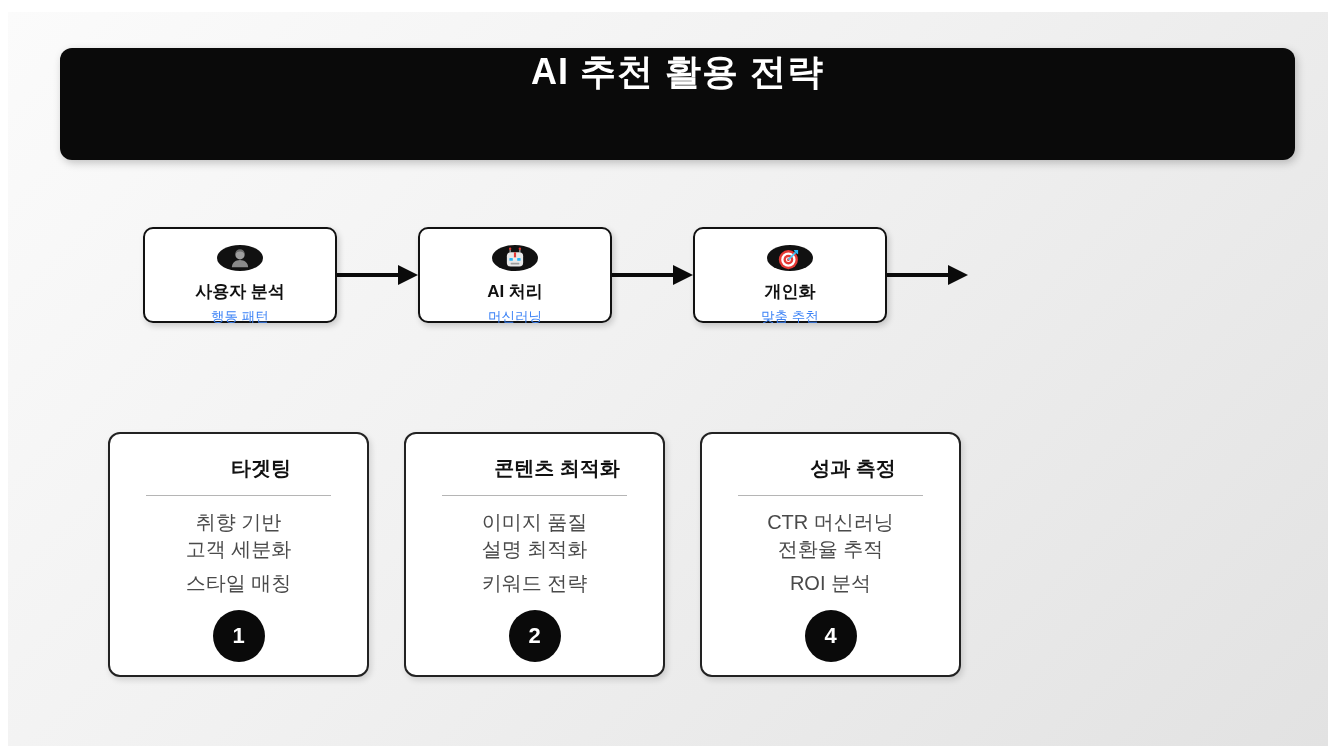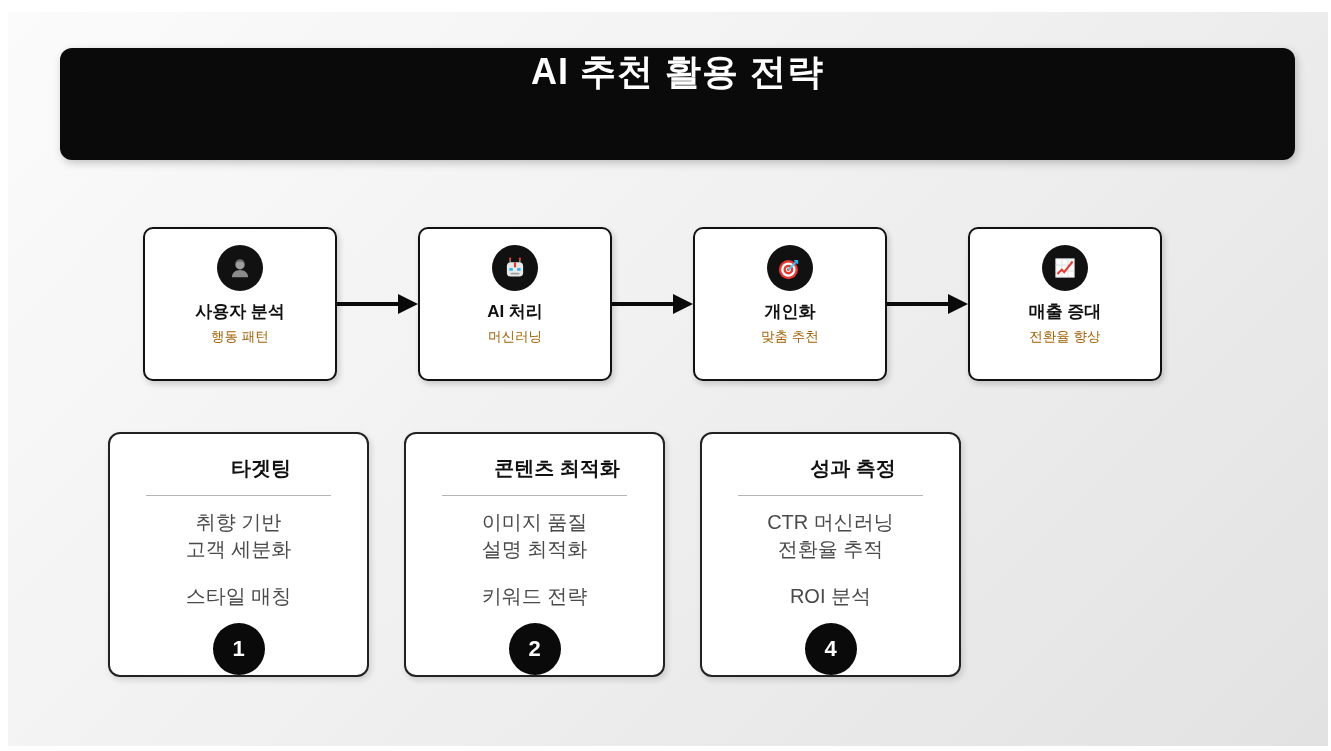--- a/index.html
+++ b/index.html
@@ -21,49 +21,49 @@
     box-shadow:2px 3px 8px rgba(0,0,0,.22);
   }
   .header-title { color:#ffffff; font-size:36px; font-weight:bold; letter-spacing:1px; }
 
   
   .flow-row {
     position:absolute; left:135px; top:215px;
     display:flex; align-items:center;
   }
   .flow-card {
-    box-sizing:border-box; width:194px; height:154px;
+    box-sizing:border-box; width:194px; height:96px;
     background:#ffffff; border:2px solid #111111; border-radius:10px;
     box-shadow:2px 3px 6px rgba(0,0,0,.18);
     display:flex; flex-direction:column; align-items:center;
   }
   .icon-circle {
     width:46px; height:46px; border-radius:50%; background:#111111;
     margin-top:16px; display:flex; align-items:center; justify-content:center;
   }
   .flow-title { margin-top:9px; font-size:17px; font-weight:bold; color:#111111; }
-  .flow-sub { margin-top:5px; font-size:13.5px; color:#a16207; }
+  .flow-sub { margin-top:5px; font-size:13.5px; color:#3b82f6; }
   .connector { width:81px; height:26px; display:flex; align-items:center; justify-content:center; }
 
   
   .strategy-row {
     position:absolute; left:100px; top:420px;
     display:flex; gap:35px;
   }
   .strategy-card {
     box-sizing:border-box; width:261px; height:245px;
     background:#ffffff; border:2px solid #222222; border-radius:12px;
     box-shadow:2px 3px 6px rgba(0,0,0,.14);
     display:flex; flex-direction:column; align-items:center;
   }
   .strategy-title { margin-top:21px; font-size:20px; font-weight:bold; color:#111111;margin-left:45px; }
   .divider { width:72%; height:1px; background:#b5b5b5; margin-top:13px; }
   .strategy-items { margin-top:13px; text-align:center; }
   .strategy-item { font-size:20px; color:#4a4a4a; line-height:27px; }
-  .strategy-item.last { margin-top:20px; }
+  .strategy-item.last { margin-top:7px; }
   .number-circle {
     width:52px; height:52px; border-radius:50%; background:#0a0a0a;
     color:#ffffff; font-size:22px; font-weight:bold;
     display:flex; align-items:center; justify-content:center;
     margin-top:13px;
   }
 </style>
 </head>
 <body>
 
@@ -135,34 +135,20 @@
       <div class="flow-sub">맞춤 추천</div>
     </div>
 
     <div class="connector">
       <svg width="81" height="26" viewBox="0 0 81 26">
         <line x1="0" y1="13" x2="63" y2="13" stroke="#0a0a0a" stroke-width="4"></line>
         <polygon points="61,3 81,13 61,23" fill="#0a0a0a"></polygon>
       </svg>
     </div>
 
-    <div class="flow-card">
-      <div class="icon-circle">
-        <svg width="26" height="26" viewBox="0 0 24 24">
-          <rect x="3.5" y="3.5" width="17" height="17" fill="#ffffff" stroke="#cfcfcf" stroke-width="0.8"></rect>
-          <line x1="9.2" y1="3.5" x2="9.2" y2="20.5" stroke="#dcdcdc" stroke-width="0.8"></line>
-          <line x1="14.9" y1="3.5" x2="14.9" y2="20.5" stroke="#dcdcdc" stroke-width="0.8"></line>
-          <line x1="3.5" y1="9.2" x2="20.5" y2="9.2" stroke="#dcdcdc" stroke-width="0.8"></line>
-          <line x1="3.5" y1="14.9" x2="20.5" y2="14.9" stroke="#dcdcdc" stroke-width="0.8"></line>
-          <polyline points="5,17.5 9,13.5 11.2,15.8 19,6" fill="none" stroke="#e53935" stroke-width="1.9"></polyline>
-        </svg>
-      </div>
-      <div class="flow-title">매출 증대</div>
-      <div class="flow-sub">전환율 향상</div>
-    </div>
 
   </div>
 
   <div class="strategy-row">
 
     <div class="strategy-card">
       <div class="strategy-title">타겟팅</div>
       <div class="divider"></div>
       <div class="strategy-items">
         <div class="strategy-item">취향 기반</div>

